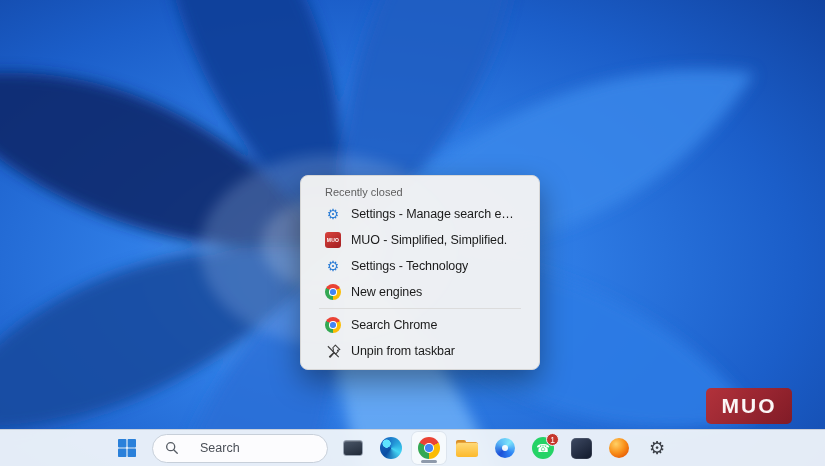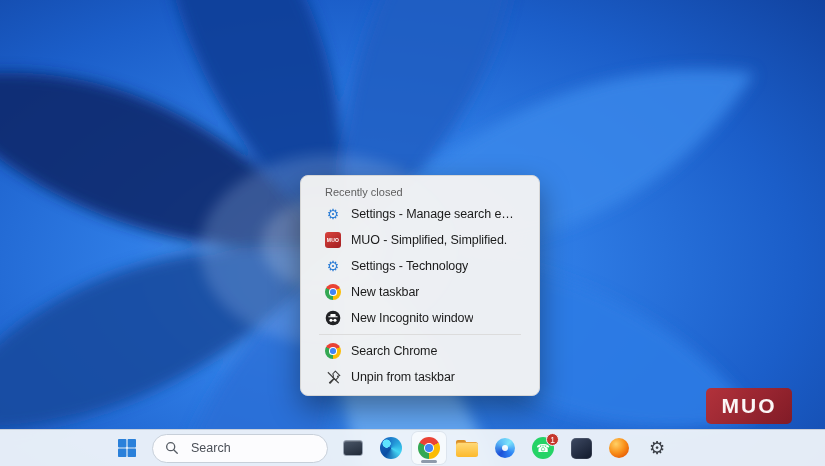--- a/index.html
+++ b/index.html
@@ -54,21 +54,21 @@
     display:flex;align-items:center;gap:4px;padding-left:110px;
   }
   .tb-btn{width:34px;height:32px;border:none;background:none;padding:0;border-radius:6px;
     display:flex;align-items:center;justify-content:center;position:relative;cursor:default;}
   .tb-btn.active{background:rgba(255,255,255,0.62);box-shadow:0 0 0 1px rgba(0,0,0,0.05);}
   .tb-btn.active::after{content:"";position:absolute;bottom:1px;left:50%;transform:translateX(-50%);
     width:16px;height:3px;border-radius:2px;background:#8e9aab;}
 
   .search-box{height:29px;width:176px;border-radius:15px;margin:0 4px;
     background:rgba(255,255,255,0.88);border:1px solid #c7cfd9;
-    display:flex;align-items:center;gap:12px;padding:0 12px;color:#4a4f57;font-size:12.5px;}
+    display:flex;align-items:center;gap:21px;padding:0 12px;color:#4a4f57;font-size:12.5px;}
 
   .monitor{width:20px;height:16px;border-radius:3px;border:1.5px solid #99a4b3;
     background:linear-gradient(160deg,#4a5668,#212a38);box-shadow:inset 0 1px 0 rgba(255,255,255,0.18);}
   .edge{width:22px;height:22px;border-radius:50%;
     background:radial-gradient(circle at 30% 30%,#5ee4ff 0 18%,rgba(0,0,0,0) 20%),
       conic-gradient(from 220deg,#0a4da2,#1768c2 30%,#28a6de 55%,#45d6f4 72%,#0a4da2);}
   .folder{position:relative;width:22px;height:17px;}
   .folder::before{content:"";position:absolute;left:0;top:0;width:10px;height:6px;
     border-radius:2px 2px 0 0;background:#d98f27;}
   .folder::after{content:"";position:absolute;left:0;top:3px;width:22px;height:14px;border-radius:2.5px;
@@ -139,36 +139,21 @@
     <div class="jl-row">
       <span class="jl-icon gear-blue">⚙</span>
       <span class="jl-label">Settings - Technology</span>
     </div>
 
 
     <div class="jl-row">
       <span class="jl-icon">
           <span class="chrome-icon s16"></span>
         </span>
-      <span class="jl-label">New taskbar</span>
-    </div>
-    <div class="jl-row">
-      <span class="jl-icon">
-        <svg viewBox="0 0 24 24" width="16" height="16">
-          <circle cx="12" cy="12" r="11" fill="#202124"></circle>
-          <g fill="#fff">
-            <rect x="8" y="6" width="8" height="4" rx="1.2"></rect>
-            <rect x="5" y="9.4" width="14" height="1.6" rx="0.8"></rect>
-            <circle cx="9" cy="15.5" r="2.3"></circle>
-            <circle cx="15" cy="15.5" r="2.3"></circle>
-            <rect x="10.8" y="14.9" width="2.4" height="1.2"></rect>
-          </g>
-        </svg>
-      </span>
-      <span class="jl-label">New Incognito window</span>
+      <span class="jl-label">New engines</span>
     </div>
 
     <div class="jl-divider"></div>
 
     <div class="jl-row">
       <span class="jl-icon">
           <span class="chrome-icon s16"></span>
         </span>
       <span class="jl-label">Search Chrome</span>
     </div>

